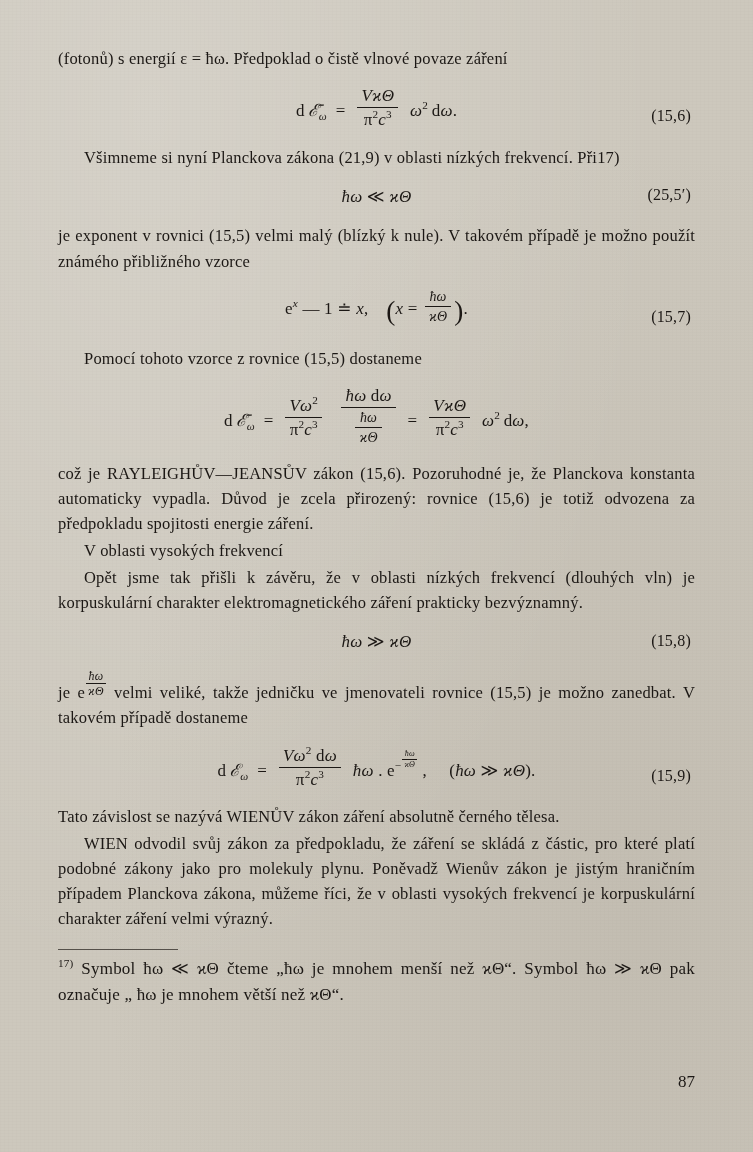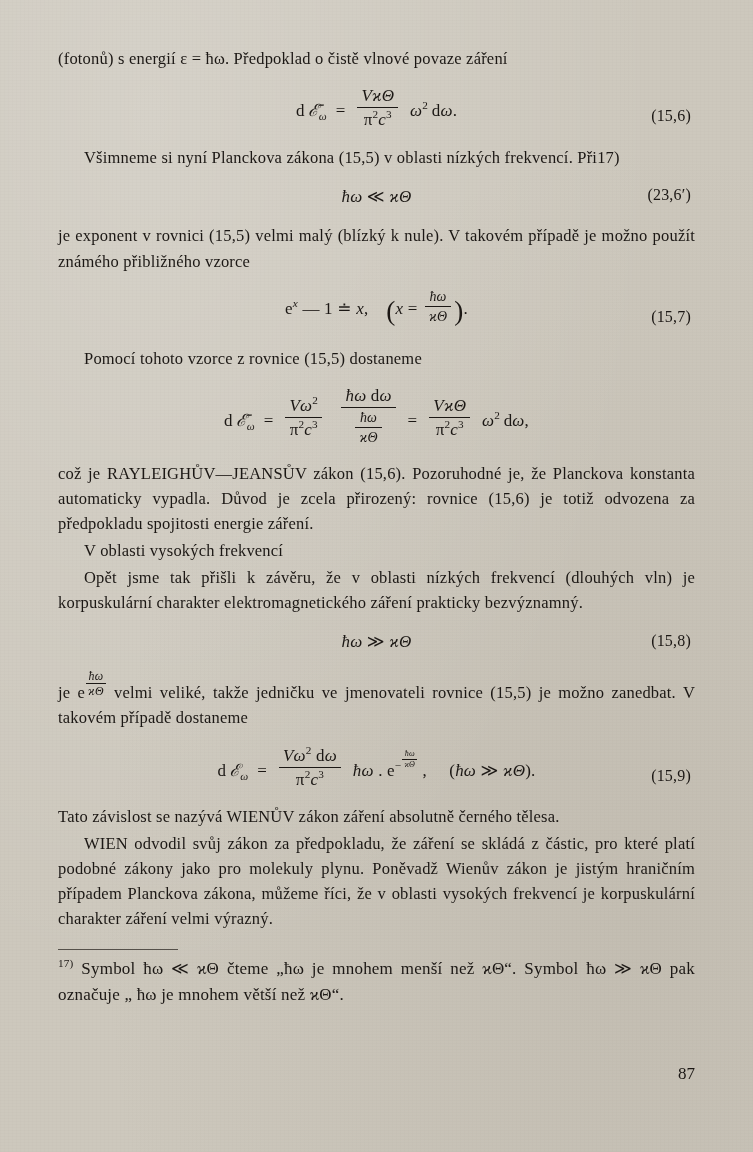--- a/index.html
+++ b/index.html
@@ -116,21 +116,21 @@
     margin: 18px 0 6px 0;
   }
   .footnote {
     font-size: 17px;
     line-height: 1.5;
     text-align: justify;
   }
   .page-number {
     position: absolute;
     right: 58px;
-    bottom: 68px;
+    bottom: 60px;
     font-size: 17px;
   }
   .grain {
     position: absolute;
     inset: 0;
     pointer-events: none;
     opacity: 0.35;
     background-image:
       repeating-linear-gradient(0deg, rgba(90,85,75,0.05) 0px, rgba(90,85,75,0.05) 1px, rgba(255,255,255,0) 1px, rgba(255,255,255,0) 3px),
       repeating-linear-gradient(90deg, rgba(90,85,75,0.04) 0px, rgba(90,85,75,0.04) 1px, rgba(255,255,255,0) 1px, rgba(255,255,255,0) 4px);
@@ -150,28 +150,28 @@
       <span class="eq-body">
         <span class="up">d</span> <span class="math">ℰ̄</span><sub class="math">ω</sub>
         &nbsp;=&nbsp;
         <span class="frac"><span class="num"><span class="math">V</span><span class="math">ϰΘ</span></span><span class="den"><span class="up">π</span><sup>2</sup><span class="math">c</span><sup>3</sup></span></span>
         &nbsp;<span class="math">ω</span><sup>2</sup> <span class="up">d</span><span class="math">ω</span>.
       </span>
       <span class="eq-num">(15,6)</span>
     </div>
 
     <p class="indent">
-      <span>Všimneme si nyní Planckova zákona (15,5) v oblasti nízkých frekvencí. Při17)</span>
+      <span>Všimneme si nyní Planckova zákona (21,9) v oblasti nízkých frekvencí. Při17)</span>
     </p>
 
     <div class="eq-block">
       <span class="eq-body">
         <span class="math">ħω</span>&nbsp;≪&nbsp;<span class="math">ϰΘ</span>
       </span>
-      <span class="eq-num">(23,6′)</span>
+      <span class="eq-num">(25,5′)</span>
     </div>
 
     <p>
       <span>je exponent v rovnici (15,5) velmi malý (blízký k nule). V takovém případě je možno použít známého přibližného vzorce</span>
     </p>
 
     <div class="eq-block">
       <span class="eq-body">
         <span class="up">e</span><sup class="math">x</sup>&nbsp;—&nbsp;1&nbsp;≐&nbsp;<span class="math">x</span>,&nbsp;&nbsp;&nbsp;
         <span class="paren-big">(</span><span class="math">x</span>&nbsp;=&nbsp;<span class="frac small"><span class="num"><span class="math">ħω</span></span><span class="den"><span class="math">ϰΘ</span></span></span><span class="paren-big">)</span>.

